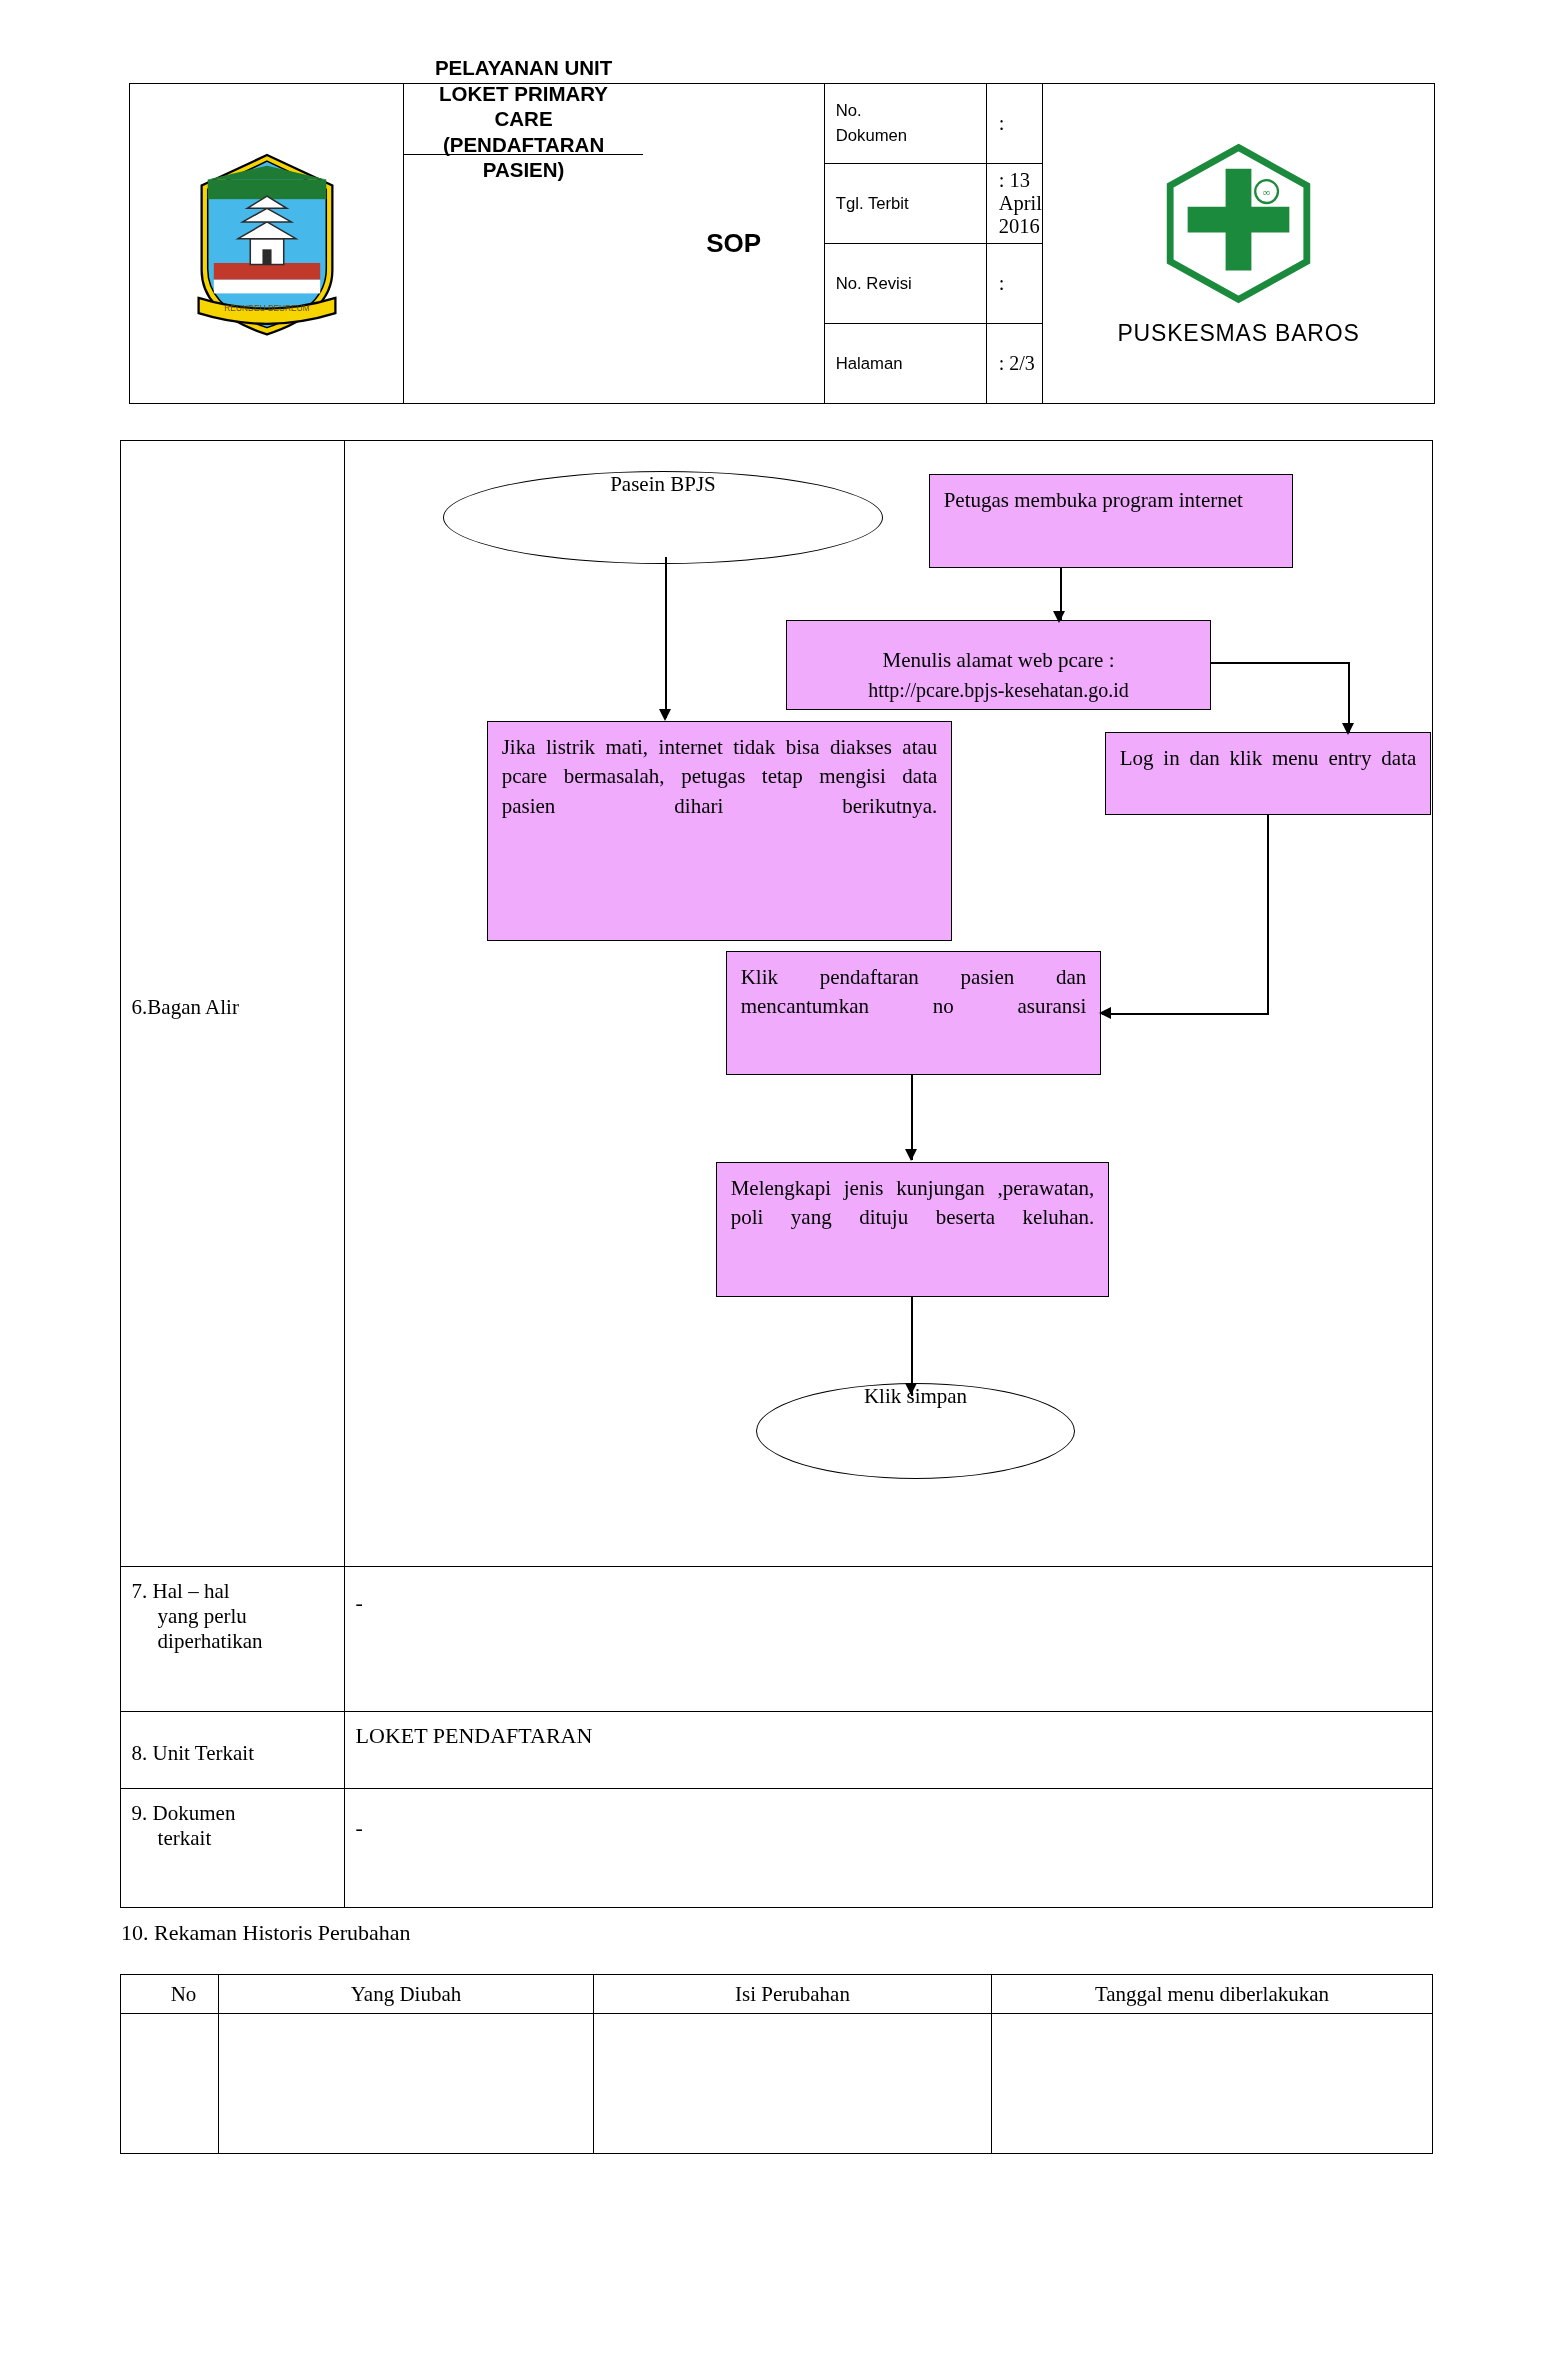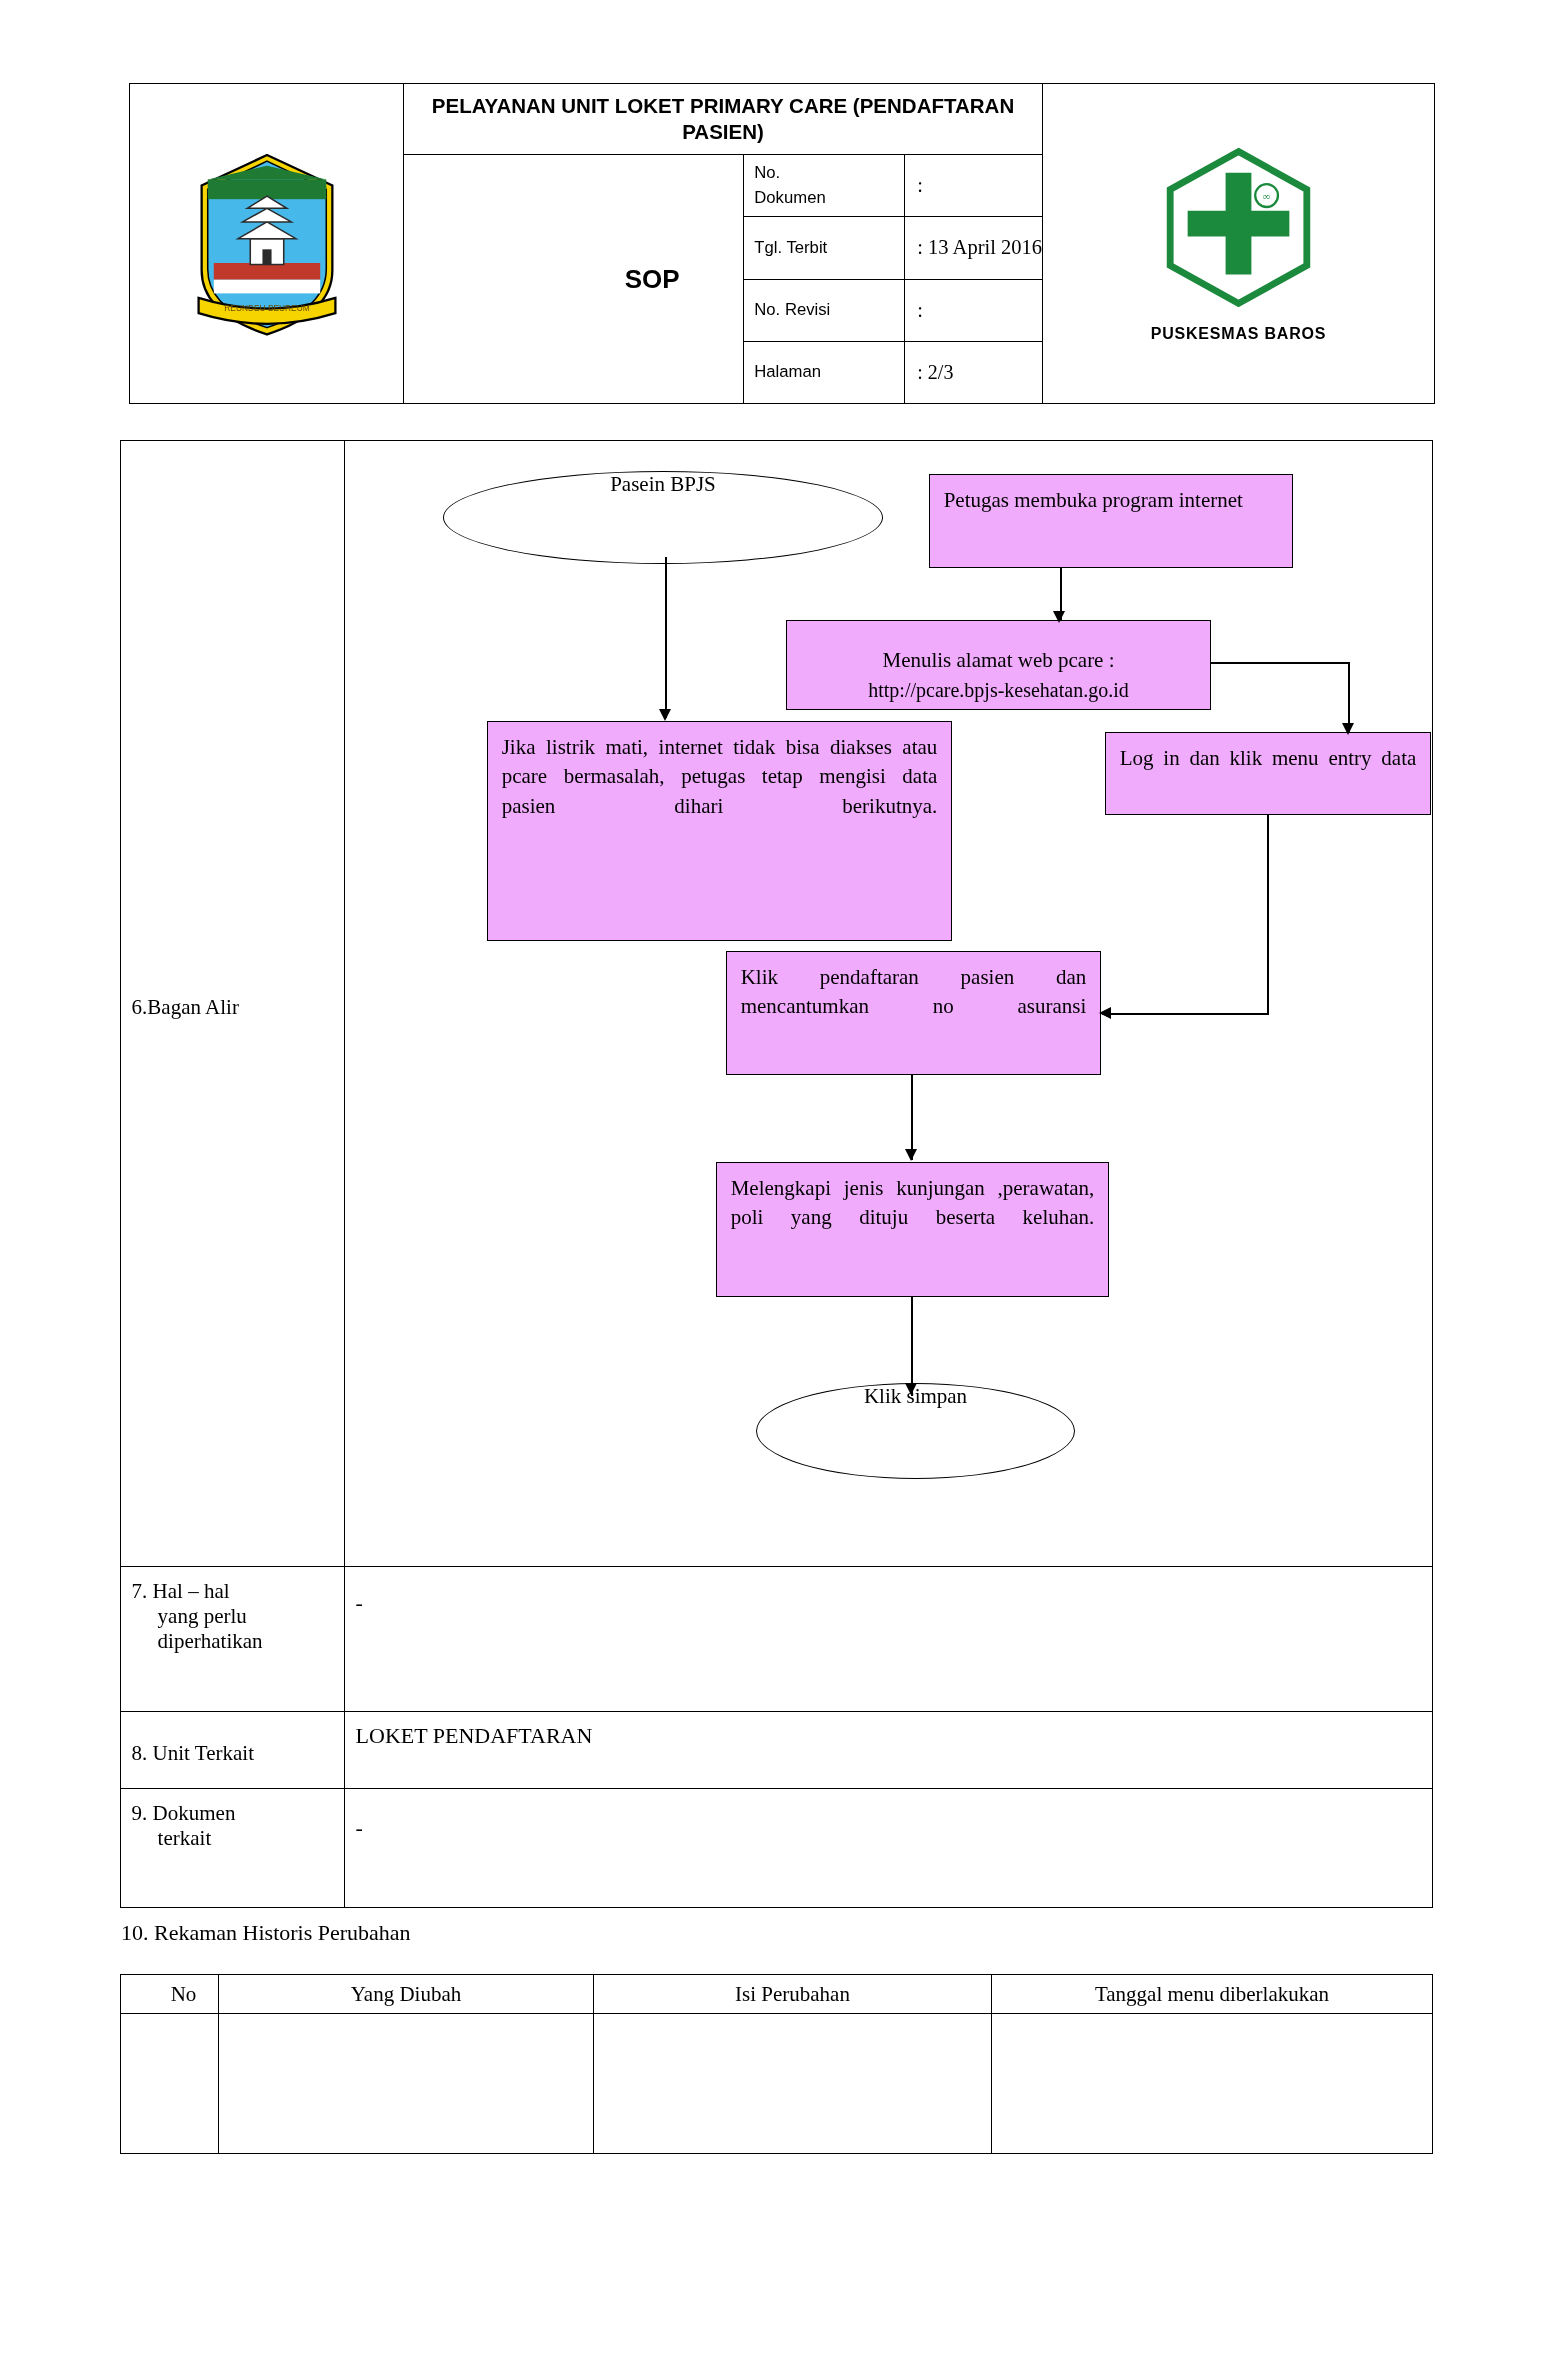--- a/index.html
+++ b/index.html
@@ -2,36 +2,36 @@
 <html style="font-size:12px"><head>
 <meta charset="utf-8">
 <style>
   html,body{margin:0;padding:0;background:#ffffff;}
   body{width:1555px;height:2377px;font-family:"Liberation Serif",serif;color:#000;}
   .page{position:relative;width:1555px;height:2377px;}
 
   
   .header{position:absolute;left:129px;top:83px;width:1304px;height:319px;border:1.5px solid #000;display:flex;}
   .hdr-logo{width:273px;border-right:1.5px solid #000;display:flex;align-items:center;justify-content:center;}
-  .hdr-mid{width:638px;border-right:1.5px solid #000;display:flex;flex-direction:column;align-items:flex-end;}
+  .hdr-mid{width:638px;border-right:1.5px solid #000;display:flex;flex-direction:row;}
   .hdr-title{height:70px;border-bottom:1.5px solid #000;display:flex;align-items:center;justify-content:center;
              font-family:"Liberation Sans",sans-serif;font-weight:bold;font-size:20.5px;line-height:1.25;text-align:center;padding:0 7.6px;}
   .hdr-body{flex:1;display:flex;}
   .hdr-sop{width:181px;border-right:1.5px solid #000;display:flex;align-items:center;justify-content:center;
            font-family:"Liberation Sans",sans-serif;font-weight:bold;font-size:26px;}
   .hdr-rows{flex:1;display:flex;flex-direction:column;}
   .hrow{flex:1;display:flex;border-bottom:1.5px solid #000;}
   .hrow:last-child{border-bottom:none;}
   .hrow .k{width:150px;border-right:1.5px solid #000;display:flex;align-items:center;padding-left:10.6px;
            font-family:"Liberation Sans",sans-serif;font-size:16.7px;}
   .hrow .k.two{flex-direction:column;align-items:flex-start;justify-content:center;line-height:1.45;}
   .hrow .v{flex:1;display:flex;align-items:center;padding-left:12px;font-size:20.5px;}
   .hrow .v.small{font-size:20px;}
   .hdr-right{flex:1;display:flex;flex-direction:column;align-items:center;justify-content:center;}
-  .pkm-name{font-family:"Liberation Sans",sans-serif;font-weight:bold;font-size:16px;letter-spacing:0.8px;margin-top:13.7px;}
+  .pkm-name{font-family:"Liberation Sans",sans-serif;font-weight:normal;font-size:23px;letter-spacing:0.8px;margin-top:13.7px;}
 
   
   .maintable{position:absolute;left:120px;top:440px;width:1313px;border:1.5px solid #000;border-collapse:collapse;}
   .maintable td{border:1.5px solid #000;vertical-align:top;}
   .lbl{width:220px;font-size:21px;padding:7.6px 0 0 10.6px;margin-left:48px;}
   .lbl.mid{vertical-align:middle;}
   .cell{font-size:22px;padding:10.6px 0 0 10.6px;}
 
   
   .flow{position:relative;width:1085px;height:1123px;}

